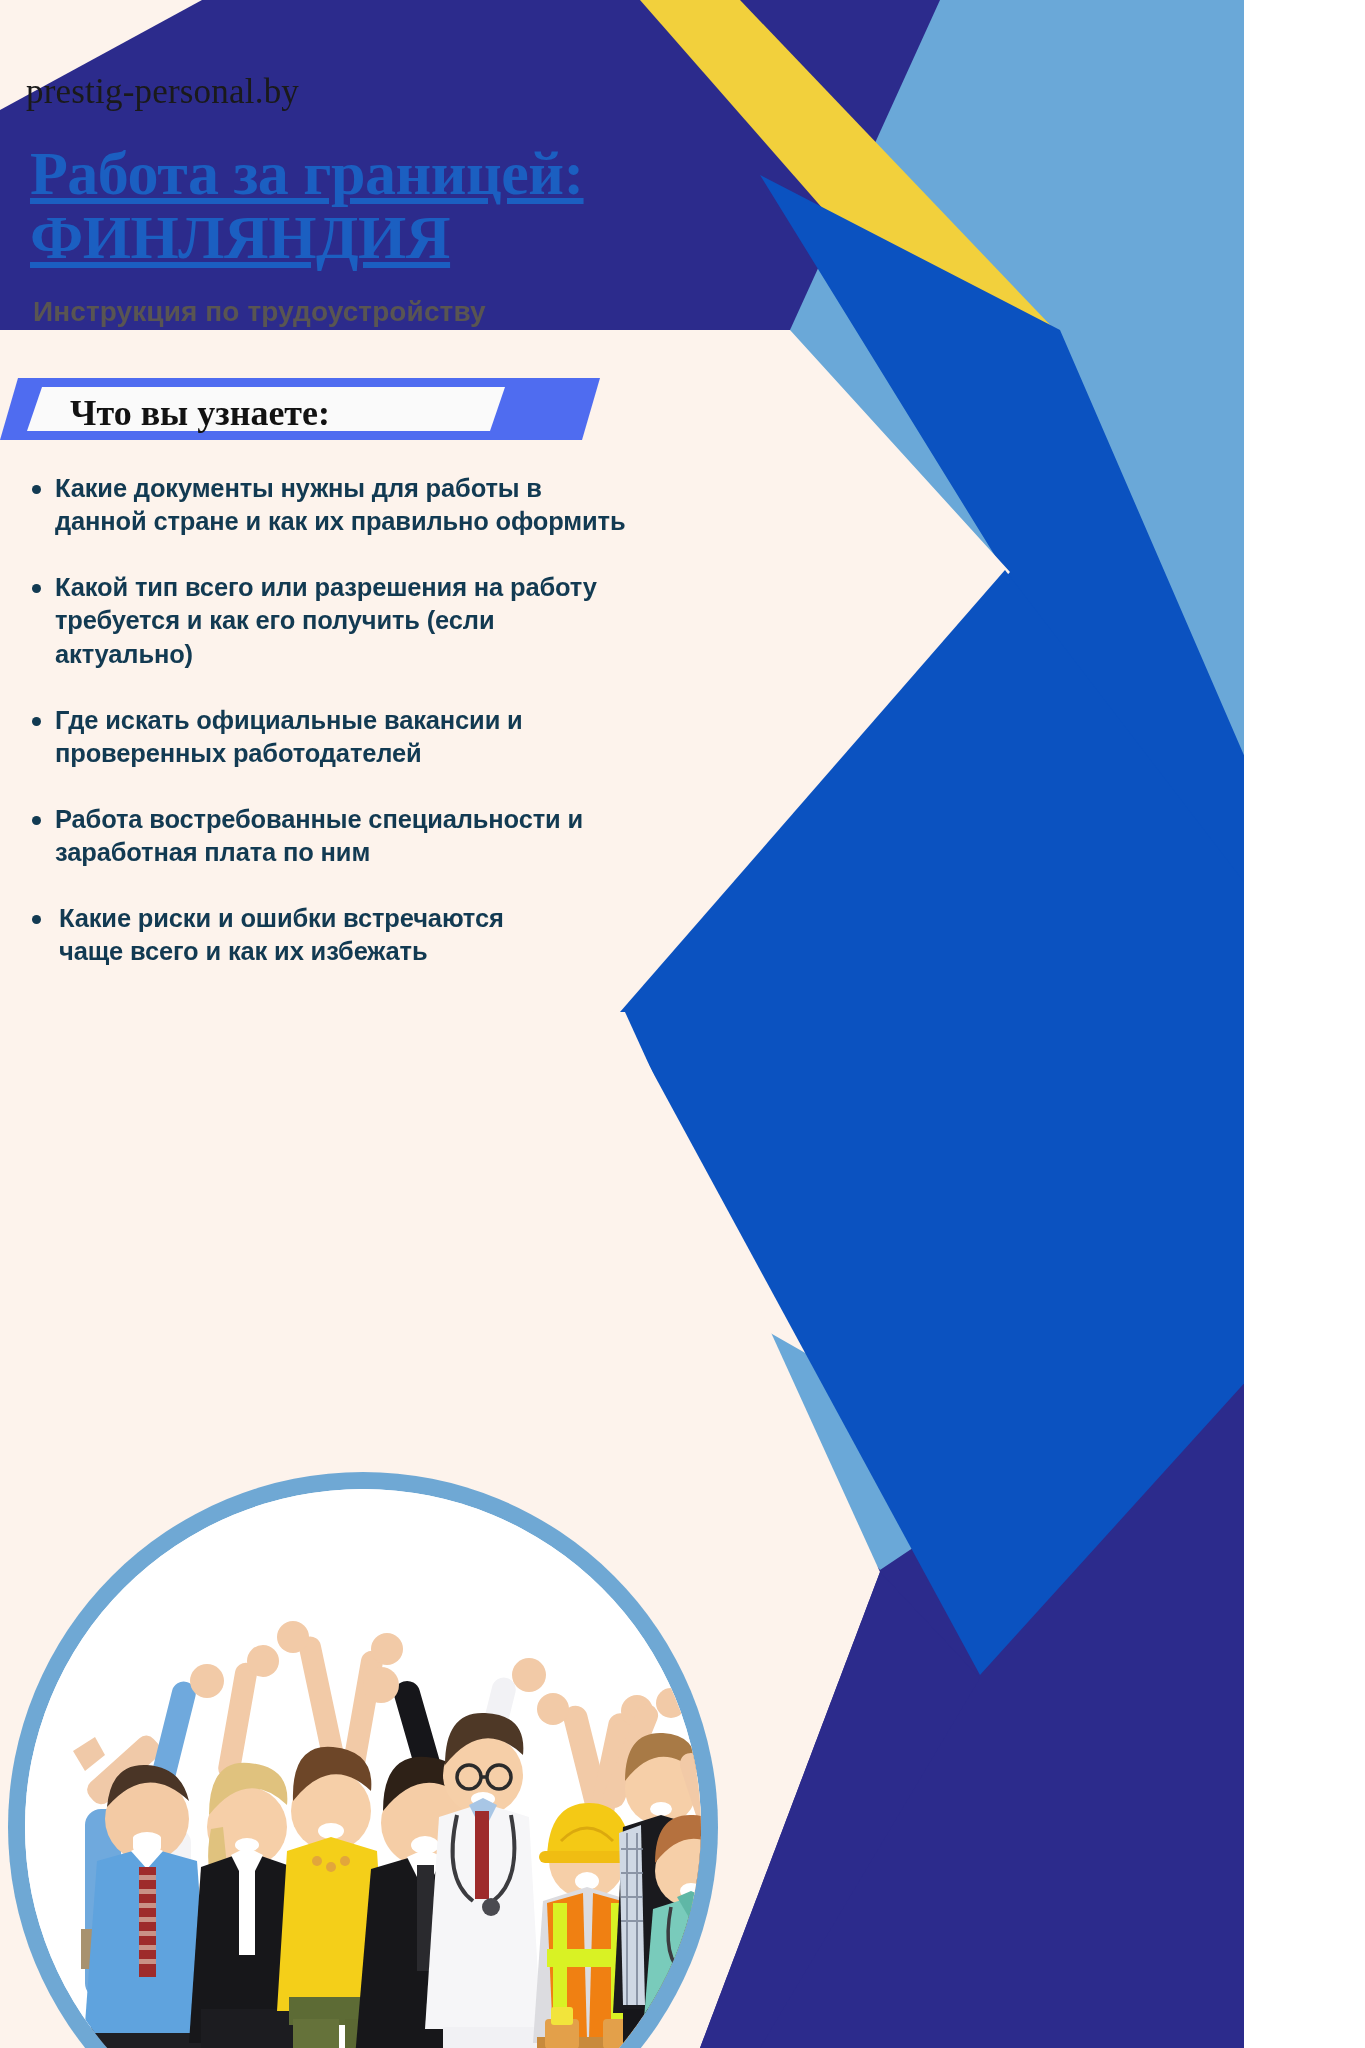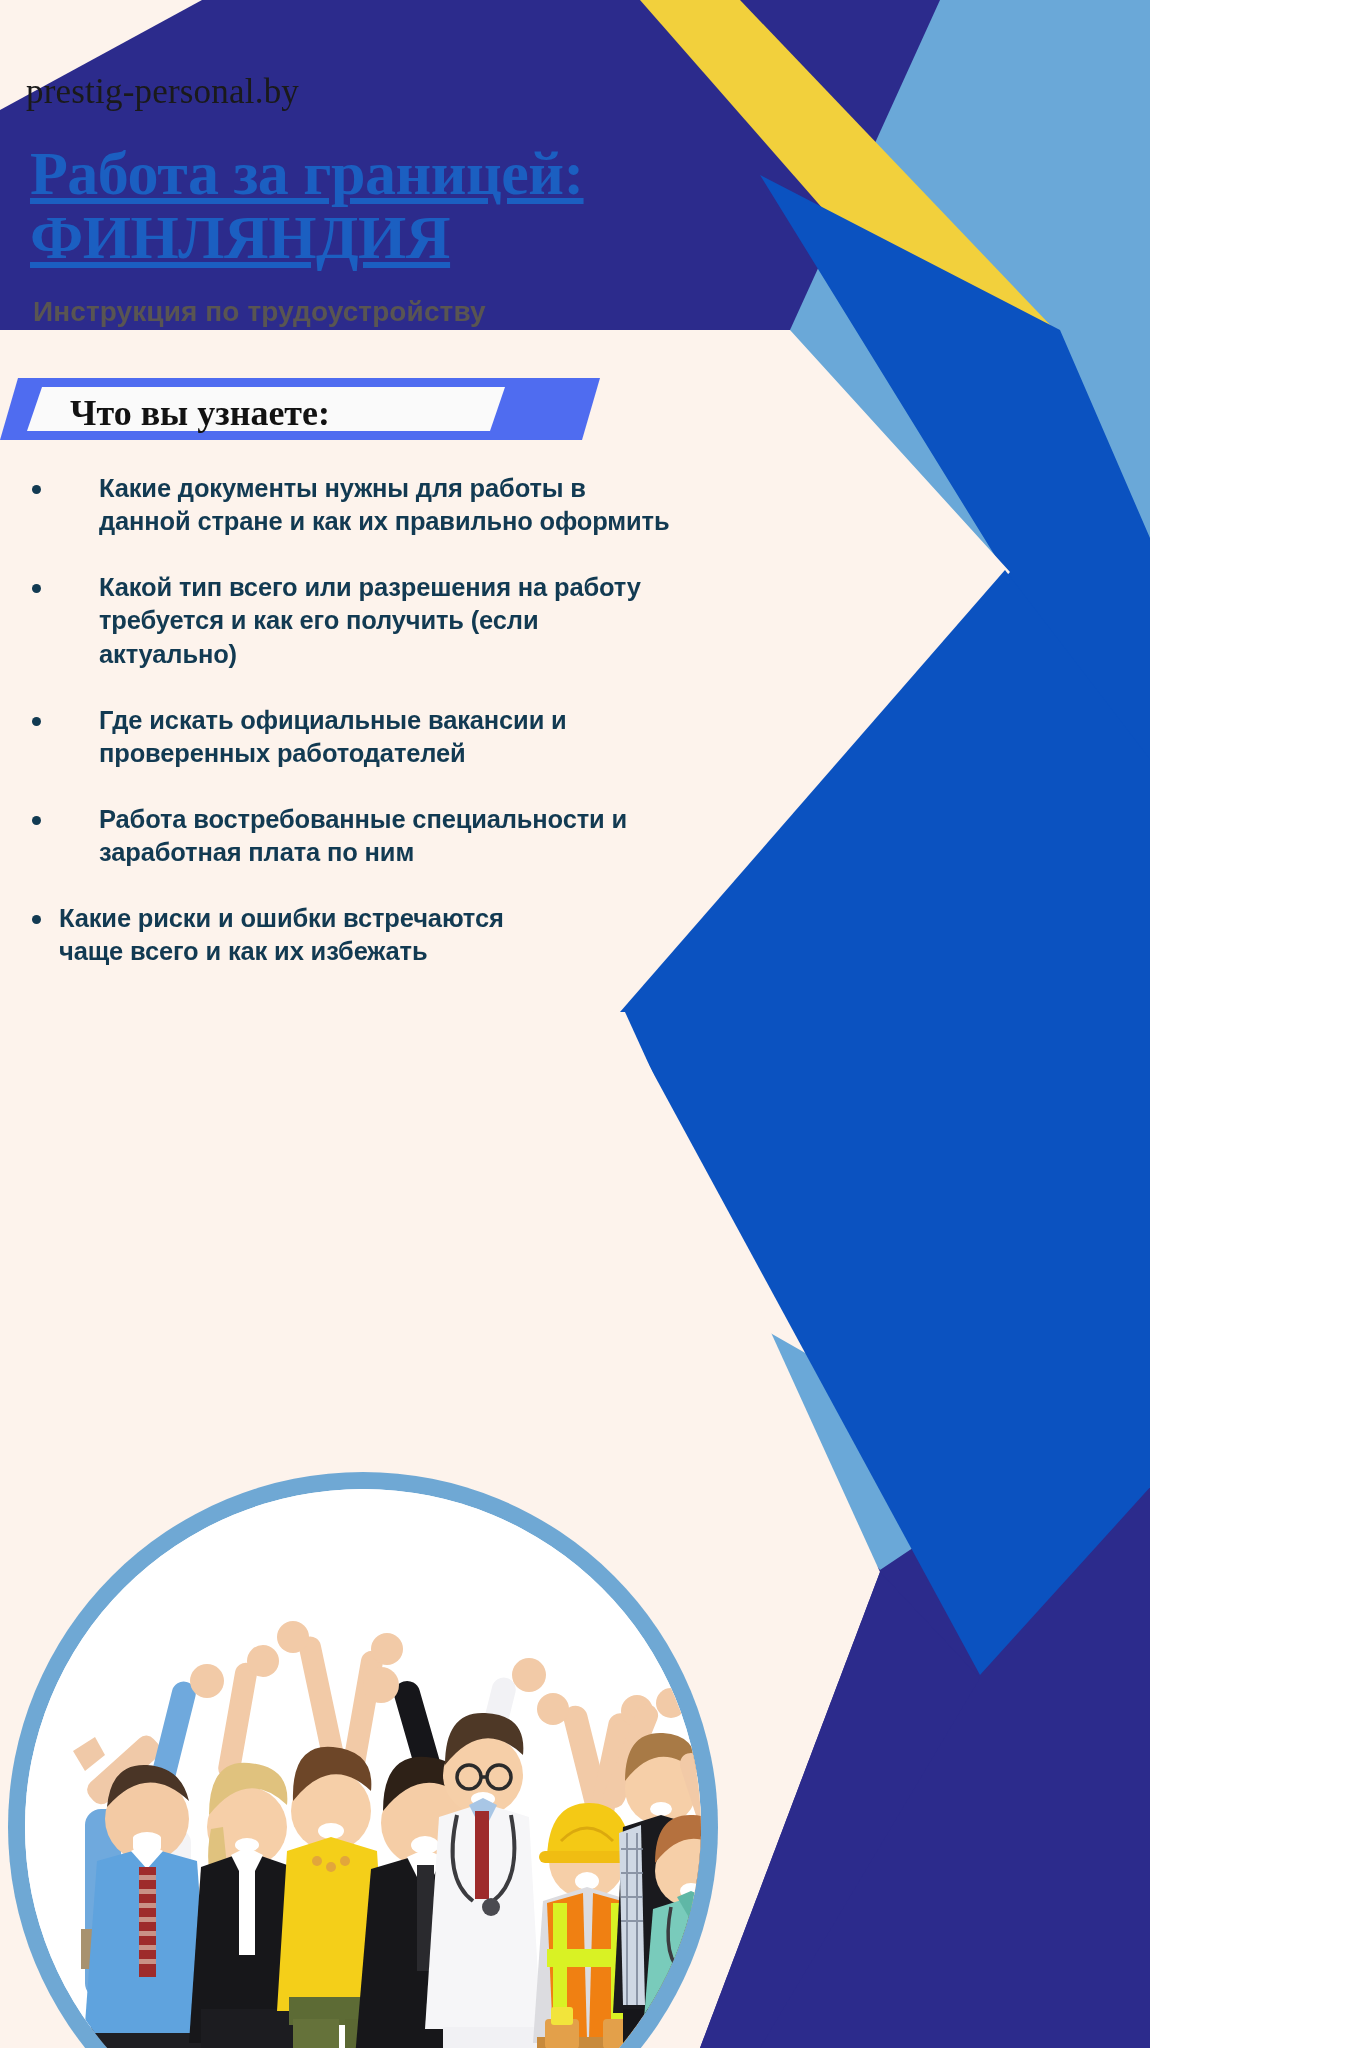--- a/index.html
+++ b/index.html
@@ -1,20 +1,20 @@
 <!DOCTYPE html>
 <html lang="ru"><head>
 <meta charset="utf-8">
 <title>prestig-personal.by — Работа за границей: ФИНЛЯНДИЯ</title>
 <style>
   html,body{margin:0;padding:0;background:#ffffff;}
   *{box-sizing:border-box;}
   .poster{
     position:relative;
-    width:1150px;
+    width:1244px;
     height:2048px;
     overflow:hidden;
     background:#f9a8d4;
     font-family:"Liberation Sans", sans-serif;
   }
   .bg-svg{
     position:absolute; inset:0;
     width:1365px; height:2048px;
     display:block;
   }
@@ -93,21 +93,20 @@
     margin:13px 14px 0 6px;
   }
   .bullet .btext{
     font-family:"Liberation Sans", sans-serif;
     font-weight:700;
     font-size:25.5px;
     line-height:1.30;
     color:#123a52;
     letter-spacing:-0.15px;
     white-space:pre-line;
-    margin-left:44px;
   }
   .bullet.b5 .btext,
   .bullet.b6 .btext,
   .bullet.b7 .btext{margin-left:4px;}
 
   
   .photo-wrap{
     position:absolute;
     left:8px; top:1472px;
     width:710px; height:710px;

